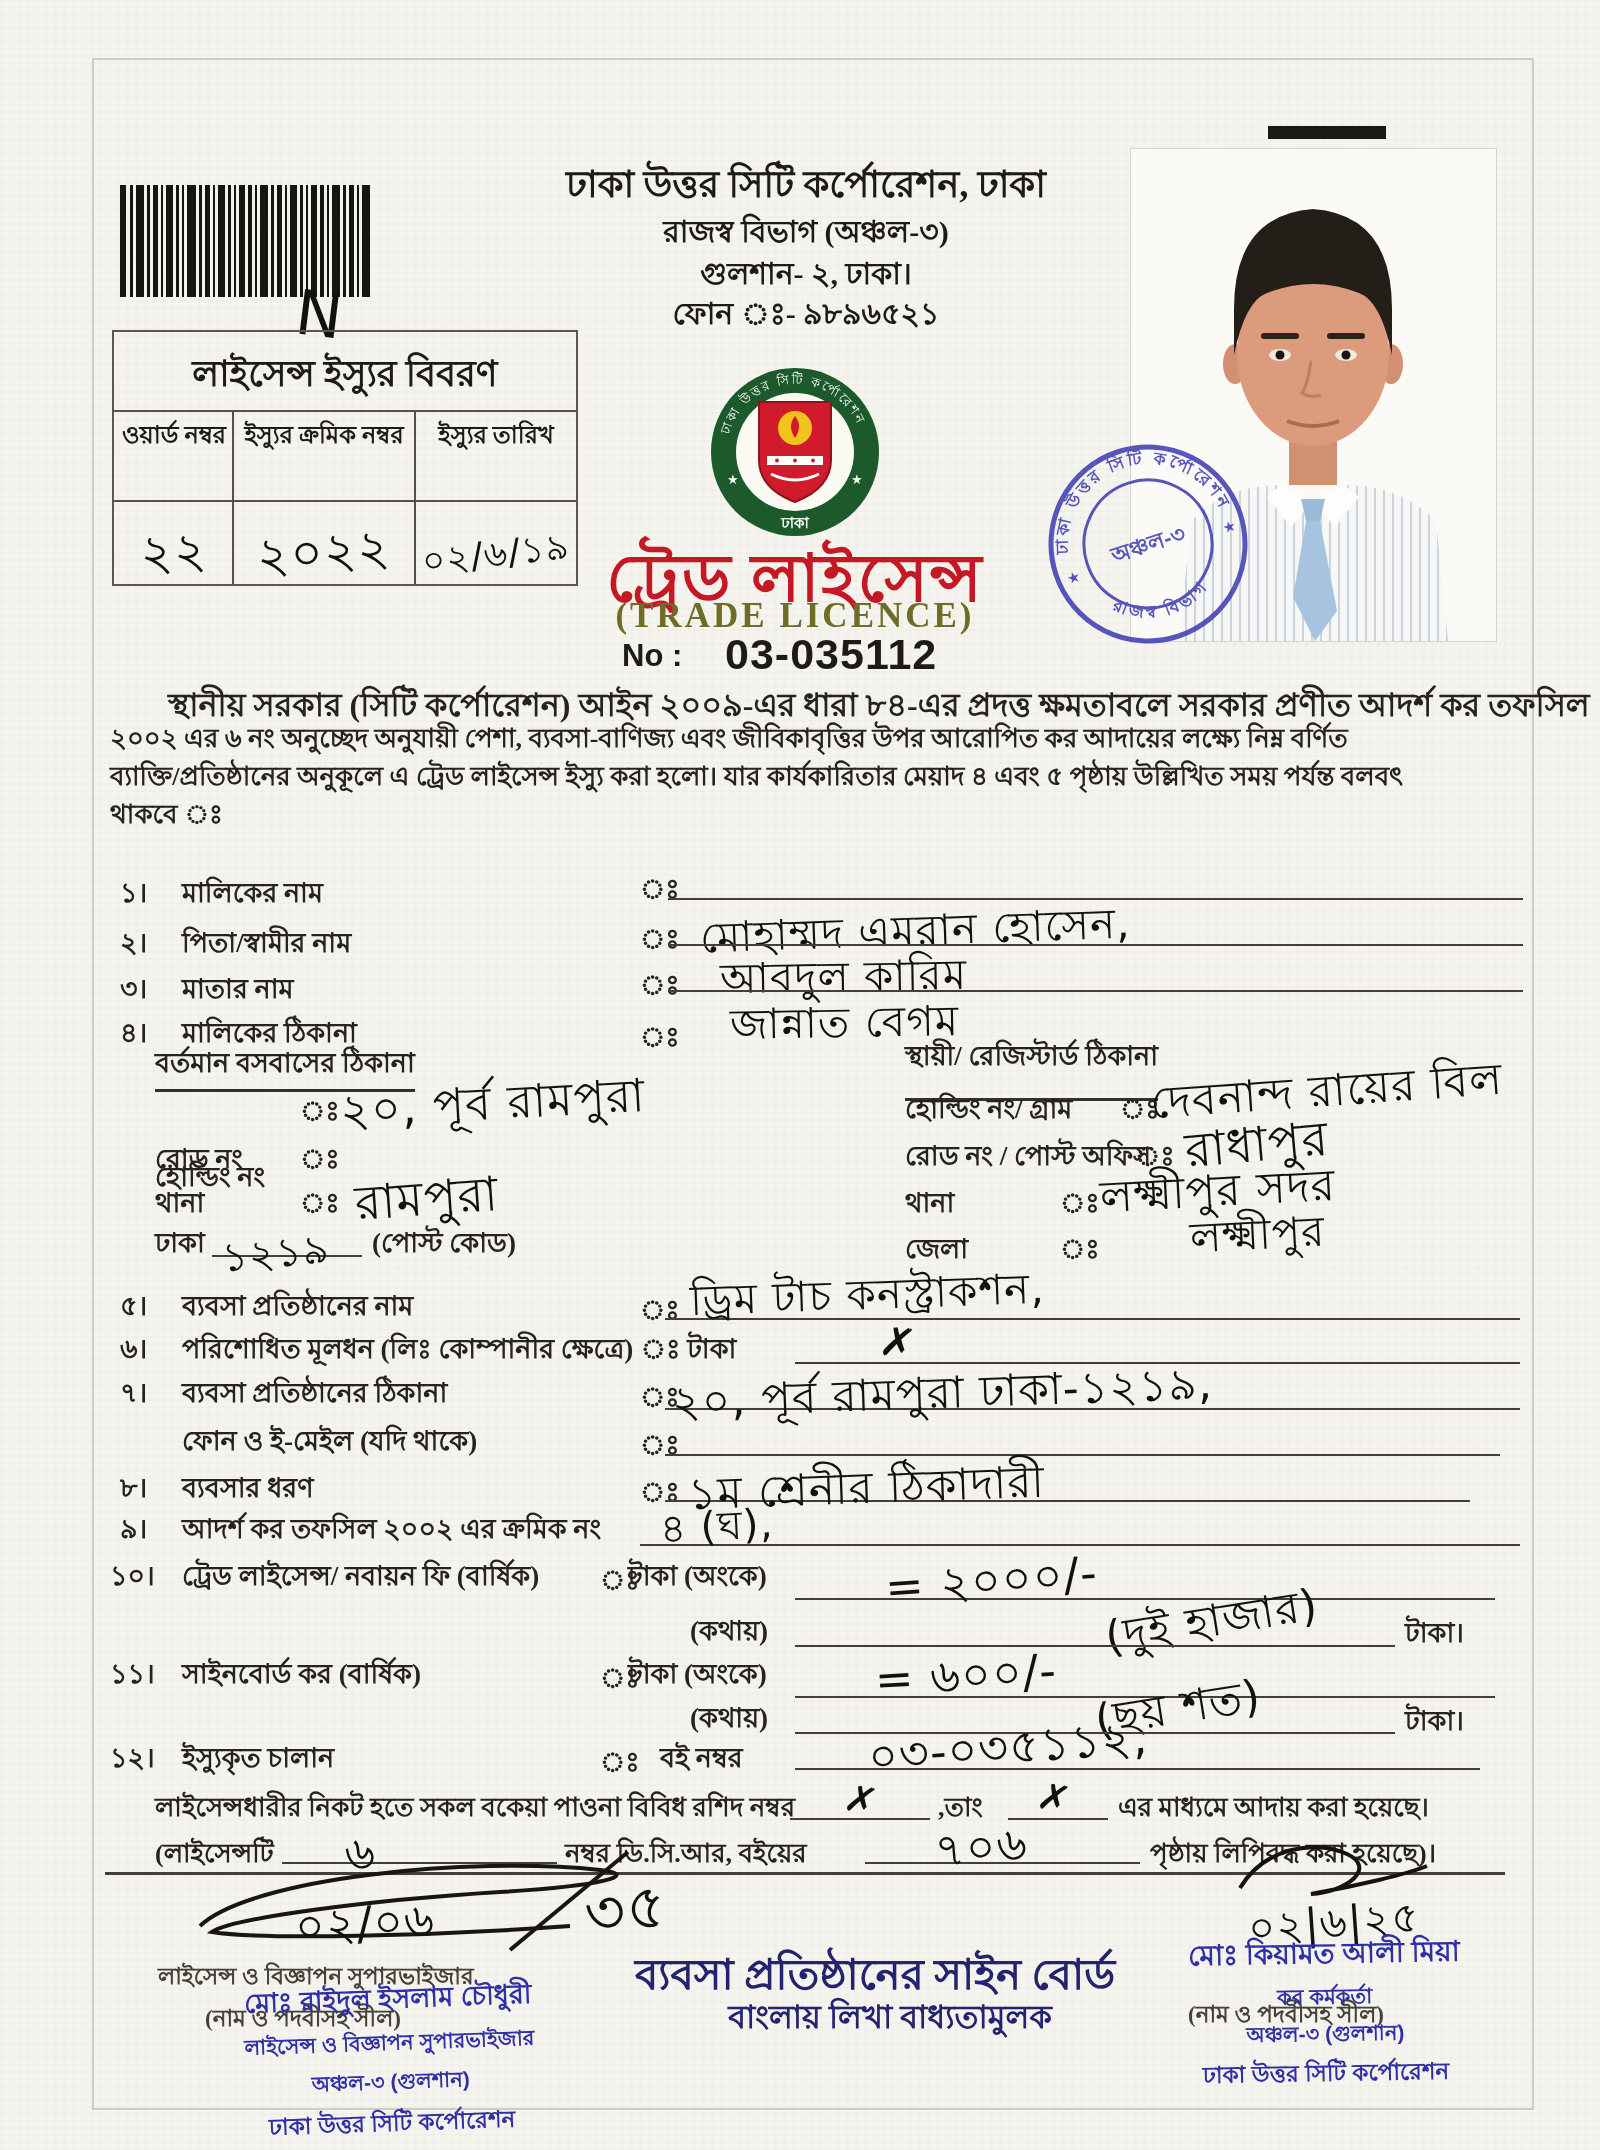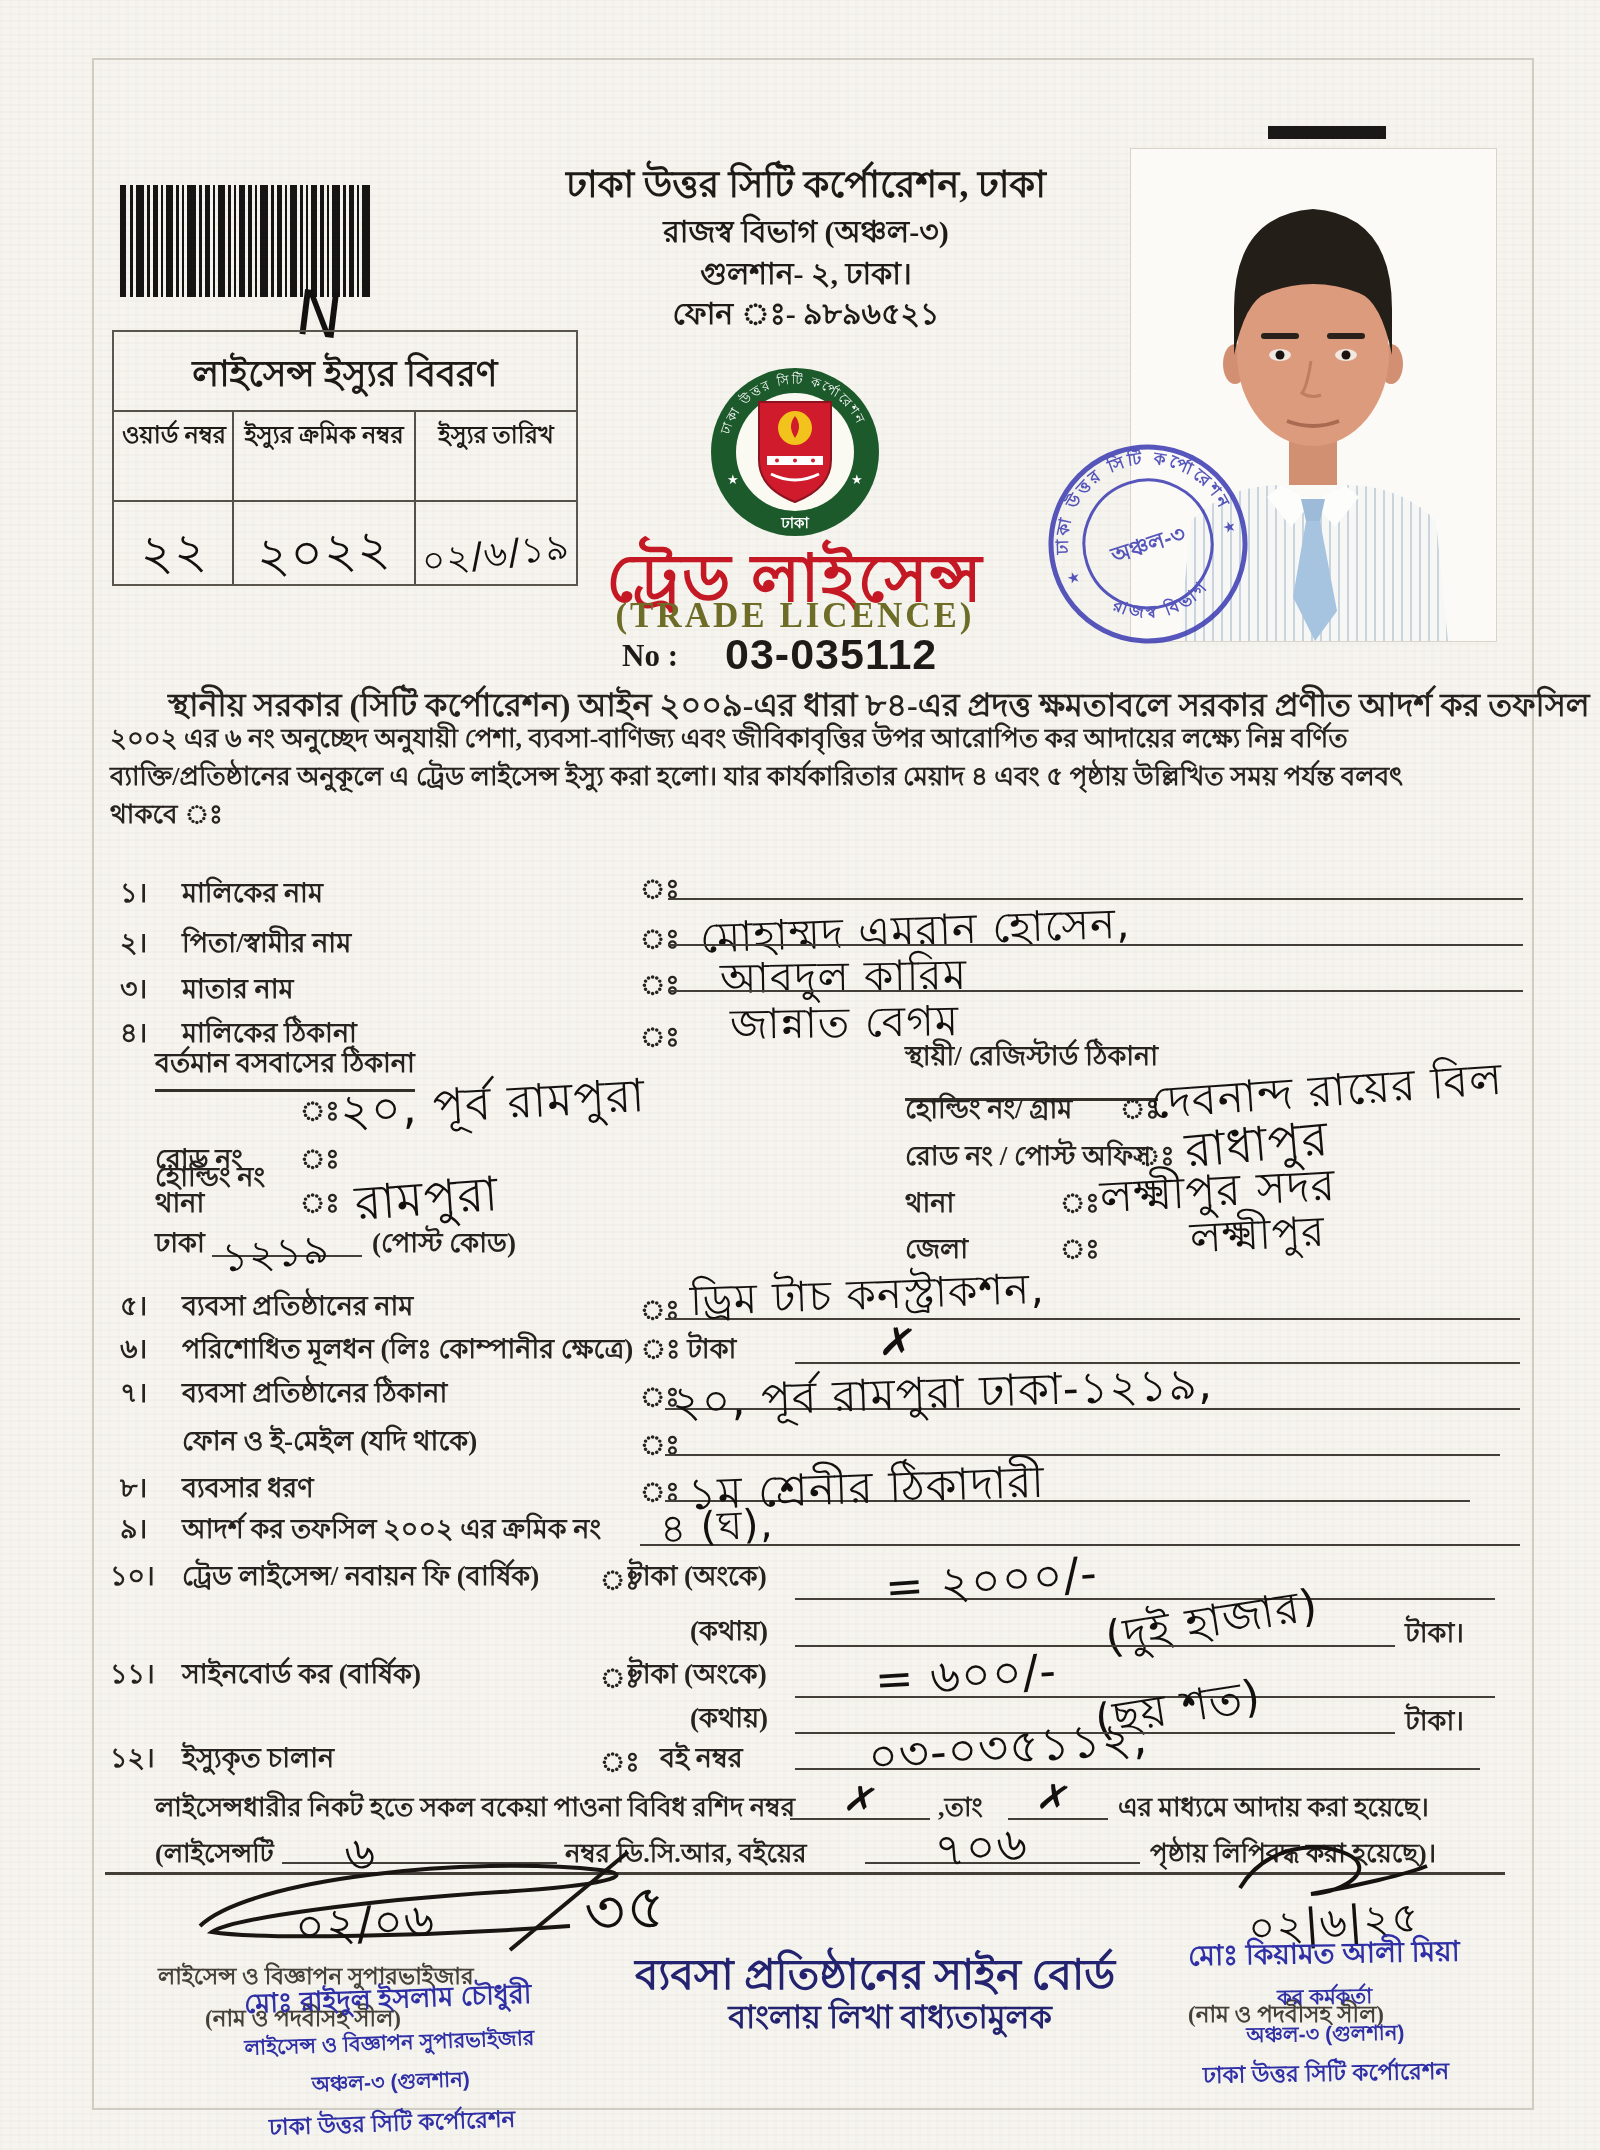--- a/index.html
+++ b/index.html
@@ -112,21 +112,21 @@
       <circle cx="72" cy="98.5" r="2" fill="#cf1b2b"></circle>
         <circle cx="90" cy="98.5" r="2" fill="#cf1b2b"></circle>
       <circle cx="108" cy="98.5" r="2" fill="#cf1b2b"></circle>
       <path d="M66,112 q24,12 48,0" stroke="#ffffff" stroke-width="3" fill="none"></path>
     </svg>
   </div>
 
   <div class="hd red ctr" style="left:540px;top:528px;width:510px;font-size:66px;letter-spacing:2px">ট্রেড লাইসেন্স</div>
   <div class="hd olive ctr" style="left:540px;top:596px;width:510px;font-size:35px;letter-spacing:3px">(TRADE LICENCE)</div>
 
-  <div class="hd" style="left:622px;top:638px;font-size:31px;font-family:Liberation Serif, serif">No :</div>
+  <div class="hd" style="left:622px;top:638px;font-size:31px;font-family:Liberation Sans, sans-serif">No :</div>
   <div class="hd" style="left:725px;top:630px;font-size:43px;font-family:'Liberation Sans',sans-serif;letter-spacing:1px">03-035112</div>
 
   <div class="abs" style="left:1130px;top:148px;width:365px;height:492px;background:#fdfcf8;border:1px solid #d8d4ca">
     <svg width="365" height="492" viewBox="0 0 365 492">
       <defs>
         <pattern id="st" width="9" height="9" patternUnits="userSpaceOnUse">
           <rect width="9" height="9" fill="#f7f8f6"></rect>
             <rect x="0" width="2" height="9" fill="#c9d4de"></rect>
         </pattern>
       </defs>

